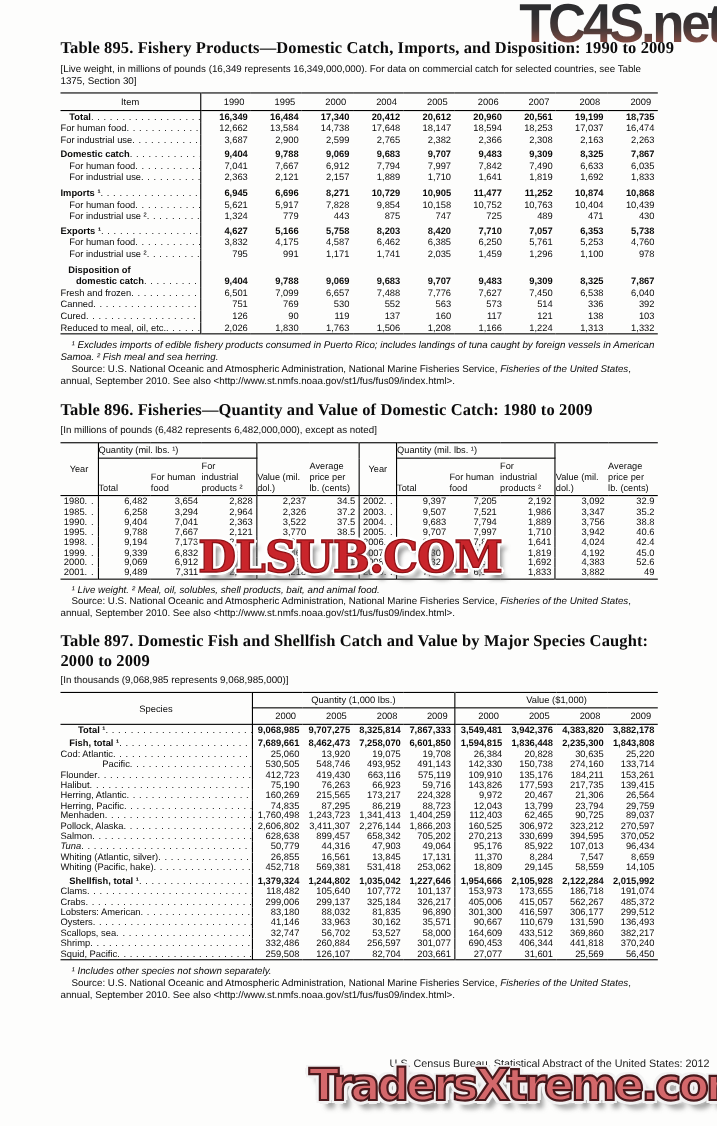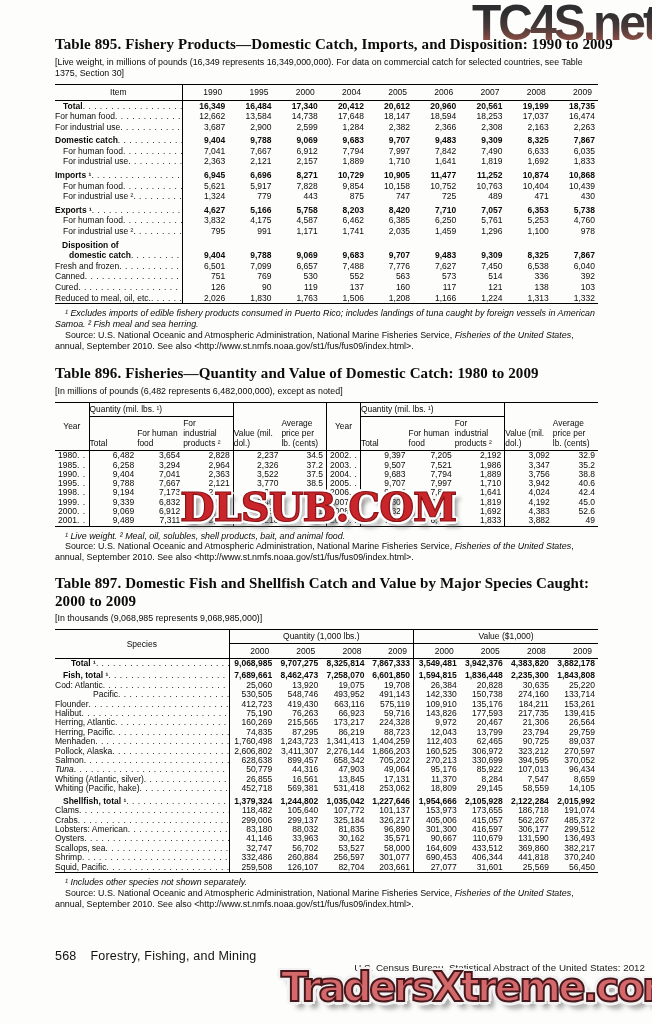--- a/index.html
+++ b/index.html
@@ -147,21 +147,21 @@
             <tr>
               <td class="lbl vr">
                 <div class="flex">
                   <span style="white-space: nowrap;">For industrial use</span>
                   <span class="lead"></span>
                 </div>
               </td>
               <td class="num">3,687</td>
               <td class="num">2,900</td>
               <td class="num">2,599</td>
-              <td class="num">1,284</td>
+              <td class="num">2,765</td>
               <td class="num">2,382</td>
               <td class="num">2,366</td>
               <td class="num">2,308</td>
               <td class="num">2,163</td>
               <td class="num">2,263</td>
             </tr>
             <tr class="b gap">
               <td class="lbl vr">
                 <div class="flex">
                   <span style="white-space: nowrap;">Domestic catch</span>
@@ -946,21 +946,18 @@
               <td class="num">56,450</td>
             </tr>
           </tbody>
       </table>
       <div class="fn">¹ Includes other species not shown separately.</div>
       <div class="src"><span>Source: U.S. National Oceanic and Atmospheric Administration, National Marine Fisheries Service, </span><i>Fisheries of the United States</i><span>, annual, September 2010. See also &lt;http://www.st.nmfs.noaa.gov/st1/fus/fus09/index.html&gt;.</span></div>
     </div>
 
   </div>
 
-  <div class="pgline">
-    <span class="no">568</span><span>Forestry, Fishing, and Mining</span>
-  </div>
   <div class="census">U.S. Census Bureau, Statistical Abstract of the United States: 2012</div>
 
   <div class="wm-top">TC4S.net</div>
   <div class="wm-mid">DLSUB.COM</div>
   <div class="wm-bot">TradersXtreme.com</div>
 </div>
 
 </body></html>

